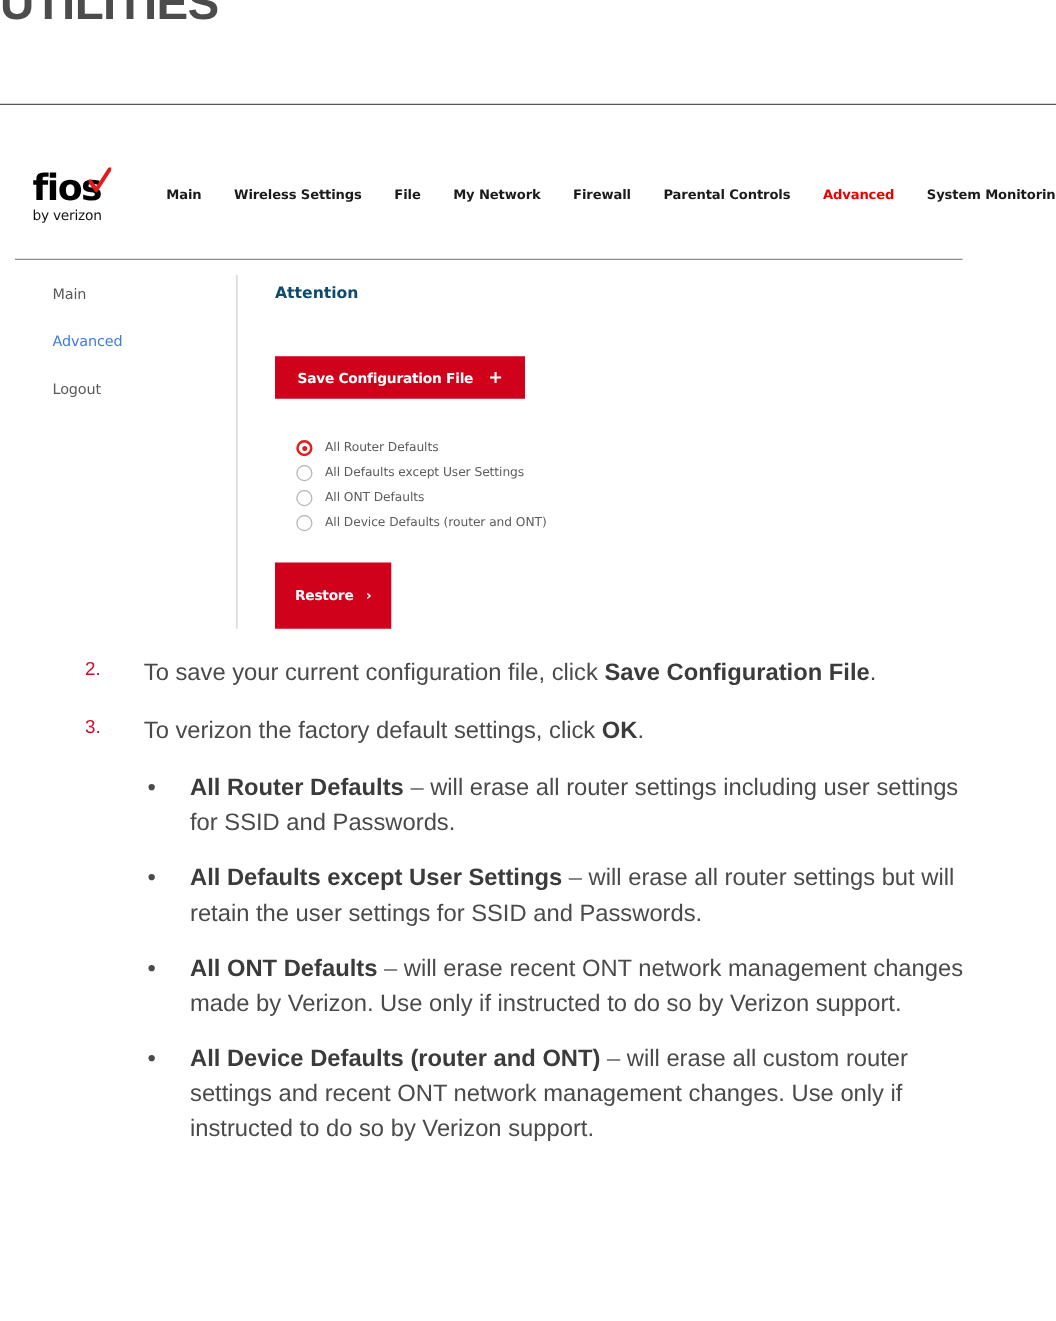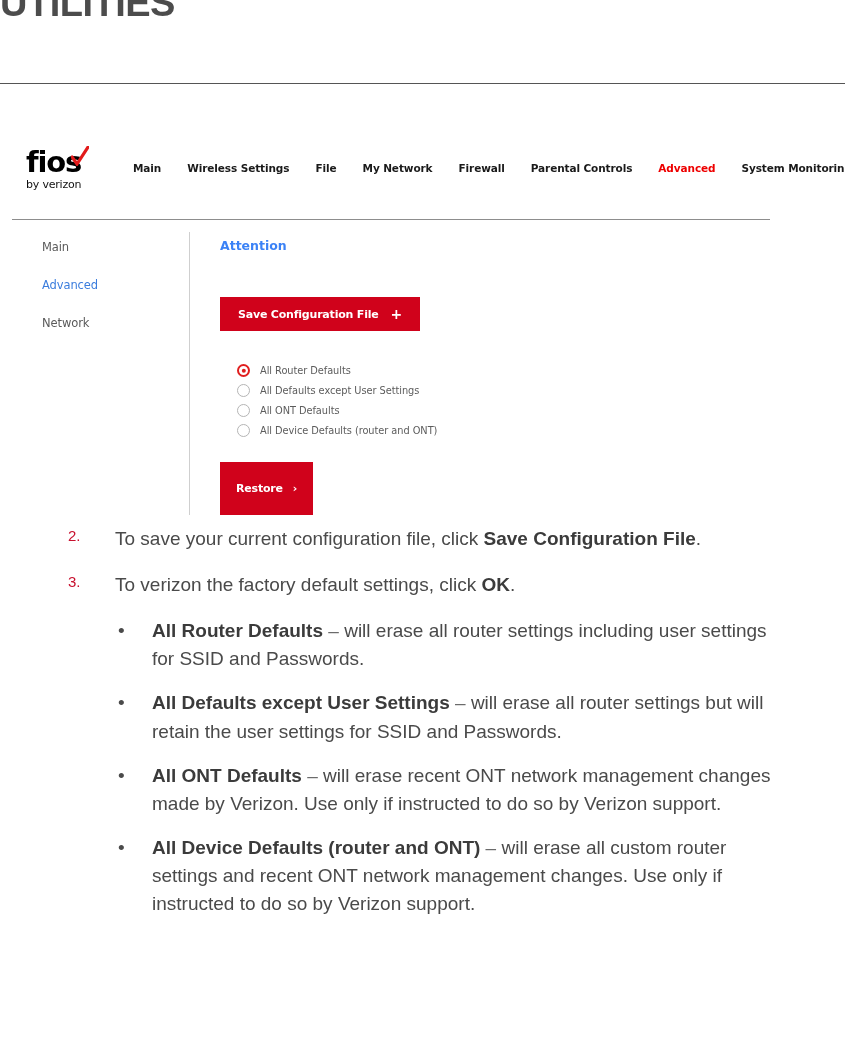--- a/index.html
+++ b/index.html
@@ -34,21 +34,21 @@
     top: 83px;
     width: 845px;
     height: 1px;
     background: #555555;
   }
 
   
   .router-shot {
     position: absolute;
     left: 0px;
-    top: 134px;
+    top: 122px;
     width: 845px;
     height: 390px;
   }
 
   .router-header {
     position: absolute;
     left: 12px;
     top: 0px;
     height: 72px;
     width: 760px;
@@ -143,21 +143,21 @@
   .side-item:last-child { margin-bottom: 0; }
 
   .router-main {
     flex: 1;
     padding: 6px 0 0 30px;
     box-sizing: border-box;
   }
   .attention {
     font-size: 12.5px;
     font-weight: bold;
-    color: #3b82f6;
+    color: #0c4a6e;
     margin-bottom: 26px;
     font-family: "DejaVu Sans", sans-serif;
   }
   .router-p {
     font-size: 9.8px;
     color: #5c5c5c;
     line-height: 1.55;
     max-width: 535px;
     letter-spacing: -0.05px;
     font-family: "DejaVu Sans", sans-serif;
@@ -300,21 +300,21 @@
     </div>
   </div>
 
   <div class="router-rule"></div>
 
   <div class="router-body">
 
     <div class="router-sidebar">
       <div class="side-item">Main</div>
       <div class="side-item link">Advanced</div>
-      <div class="side-item">Network</div>
+      <div class="side-item">Logout</div>
     </div>
 
     <div class="router-main">
       <div class="attention">Attention</div>
 
 
       <button class="btn btn-save">
         <span>Save Configuration File</span>
         <span class="glyph">+</span>
       </button>

